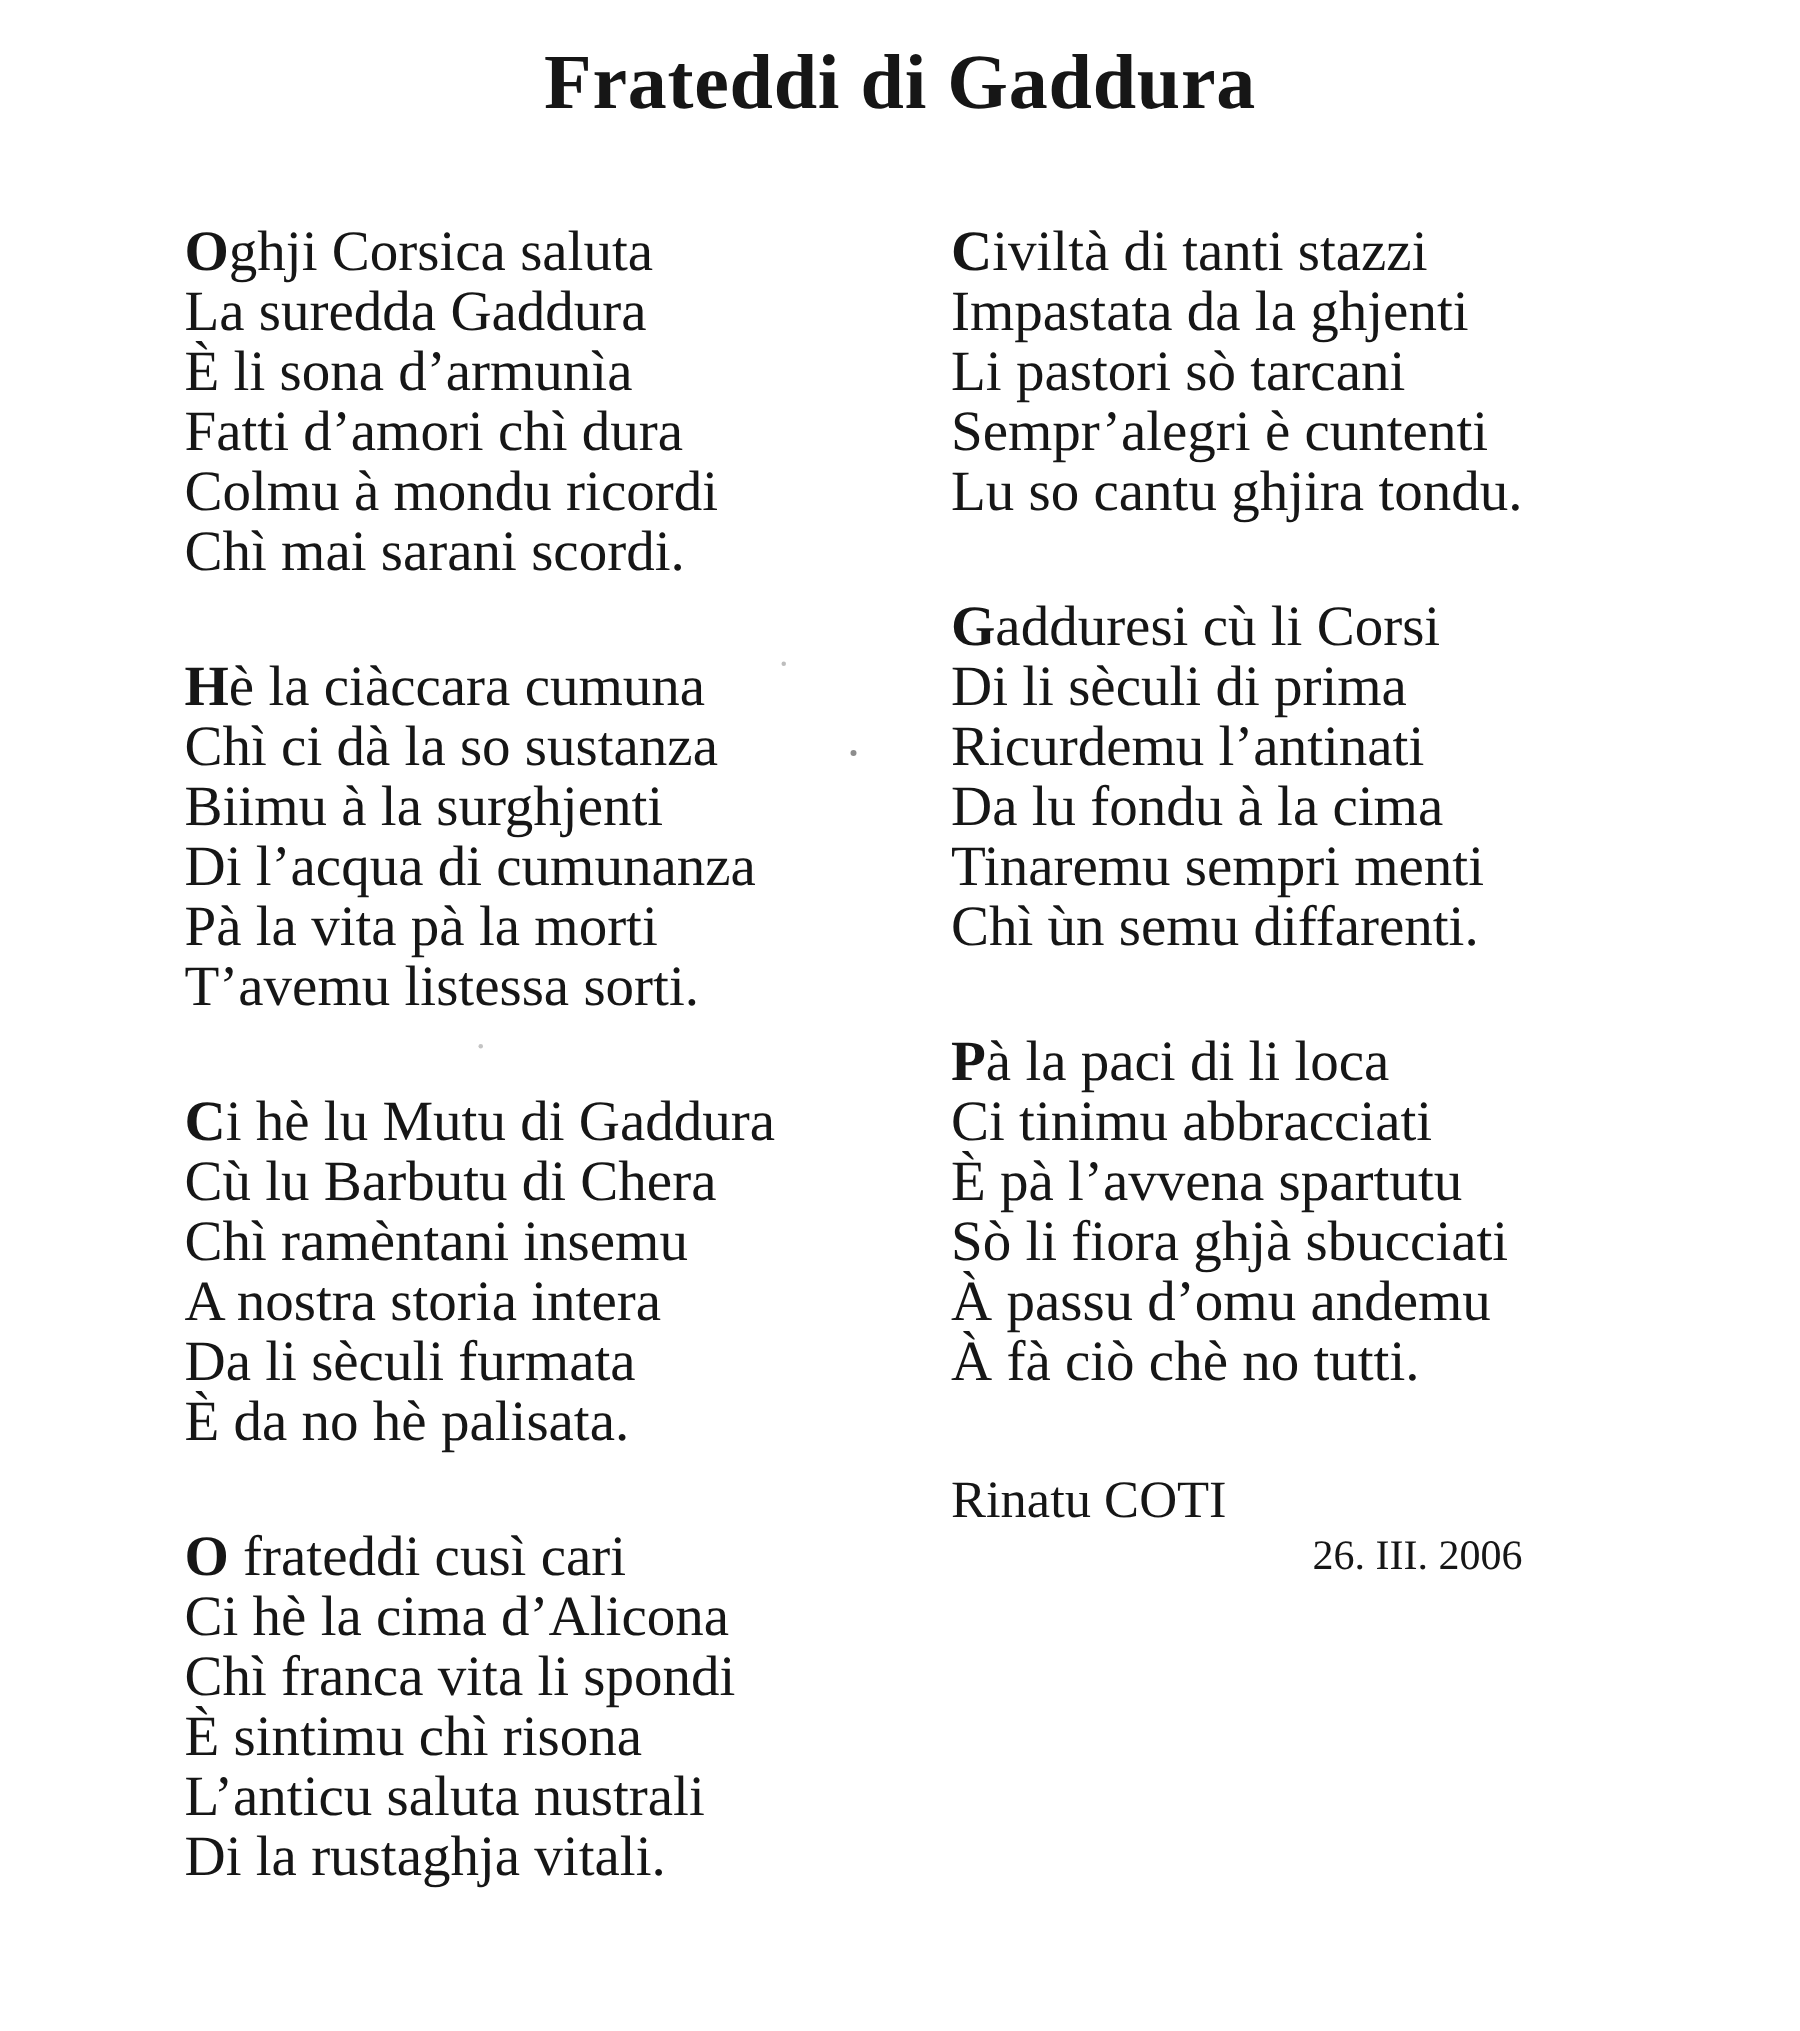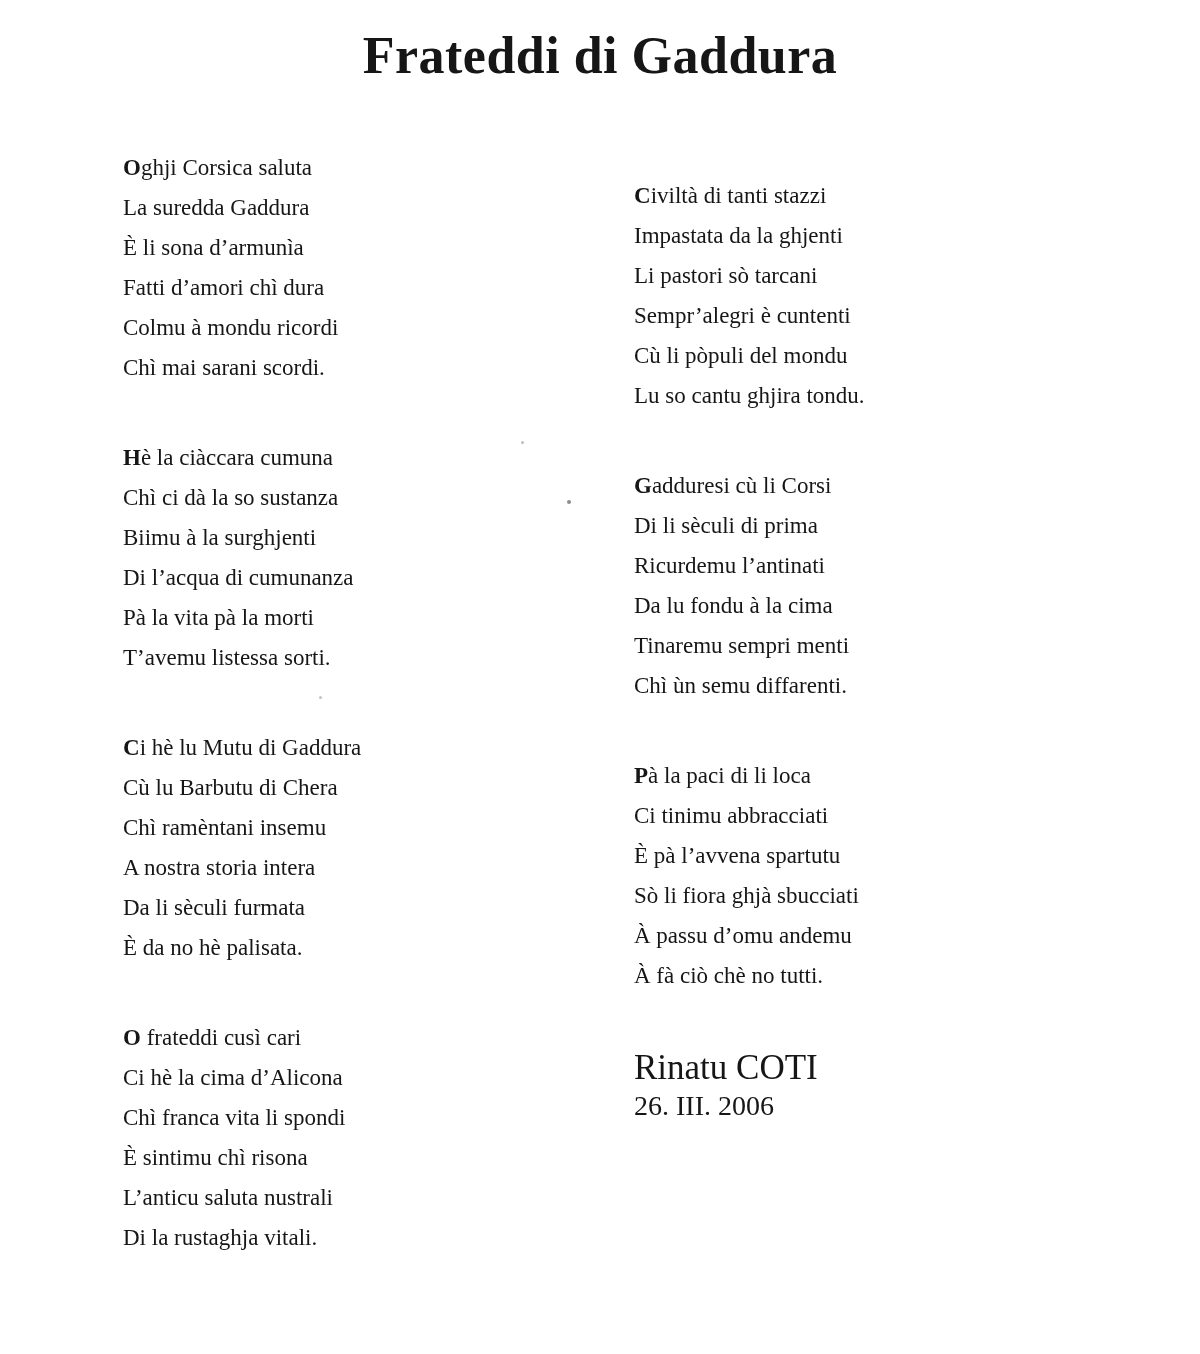--- a/index.html
+++ b/index.html
@@ -25,42 +25,43 @@
     font-size: 52px;
     line-height: 60px;
     font-weight: bold;
     letter-spacing: 0.5px;
   }
   .col {
     position: absolute;
     top: 148px;
   }
   #col-left  { left: 123px; }
-  #col-right { left: 634px; margin-top: 28px; }
+  #col-right { left: 634px; }
   .stanza {
     margin: 0 0 50px 0;
   }
   .line {
-    font-size: 23px;
+    font-size: 38px;
     line-height: 40px;
     white-space: nowrap;
   }
   .line b {
     font-weight: bold;
   }
   .signature { margin-top: 4px; }
   .sig-author {
     font-size: 35px;
     line-height: 44px;
     white-space: nowrap;
   }
   .sig-date {
     font-size: 28px;
     line-height: 32px;
     white-space: nowrap;
+    text-align: right;
   }
   .speck {
     position: absolute;
     border-radius: 50%;
   }
   #speck-1 { left: 567px; top: 500px; width: 4px; height: 4px; background: #8d8d8d; }
   #speck-2 { left: 521px; top: 441px; width: 3px; height: 3px; background: #bdbdbd; }
   #speck-3 { left: 319px; top: 696px; width: 3px; height: 3px; background: #c4c4c4; }
 </style>
 </head>
@@ -103,21 +104,20 @@
     </div>
   </div>
 
 <div class="col" id="col-right">
 
 <div class="stanza">
       <div class="line"><b>C</b><span>iviltà di tanti stazzi</span></div>
       <div class="line">Impastata da la ghjenti</div>
       <div class="line">Li pastori sò tarcani</div>
       <div class="line">Sempr’alegri è cuntenti</div>
-      <div class="line">Cù li pòpuli del mondu</div>
       <div class="line">Lu so cantu ghjira tondu.</div>
     </div>
     <div class="stanza">
       <div class="line"><b>G</b><span>adduresi cù li Corsi</span></div>
       <div class="line">Di li sèculi di prima</div>
       <div class="line">Ricurdemu l’antinati</div>
       <div class="line">Da lu fondu à la cima</div>
       <div class="line">Tinaremu sempri menti</div>
       <div class="line">Chì ùn semu diffarenti.</div>
     </div>

